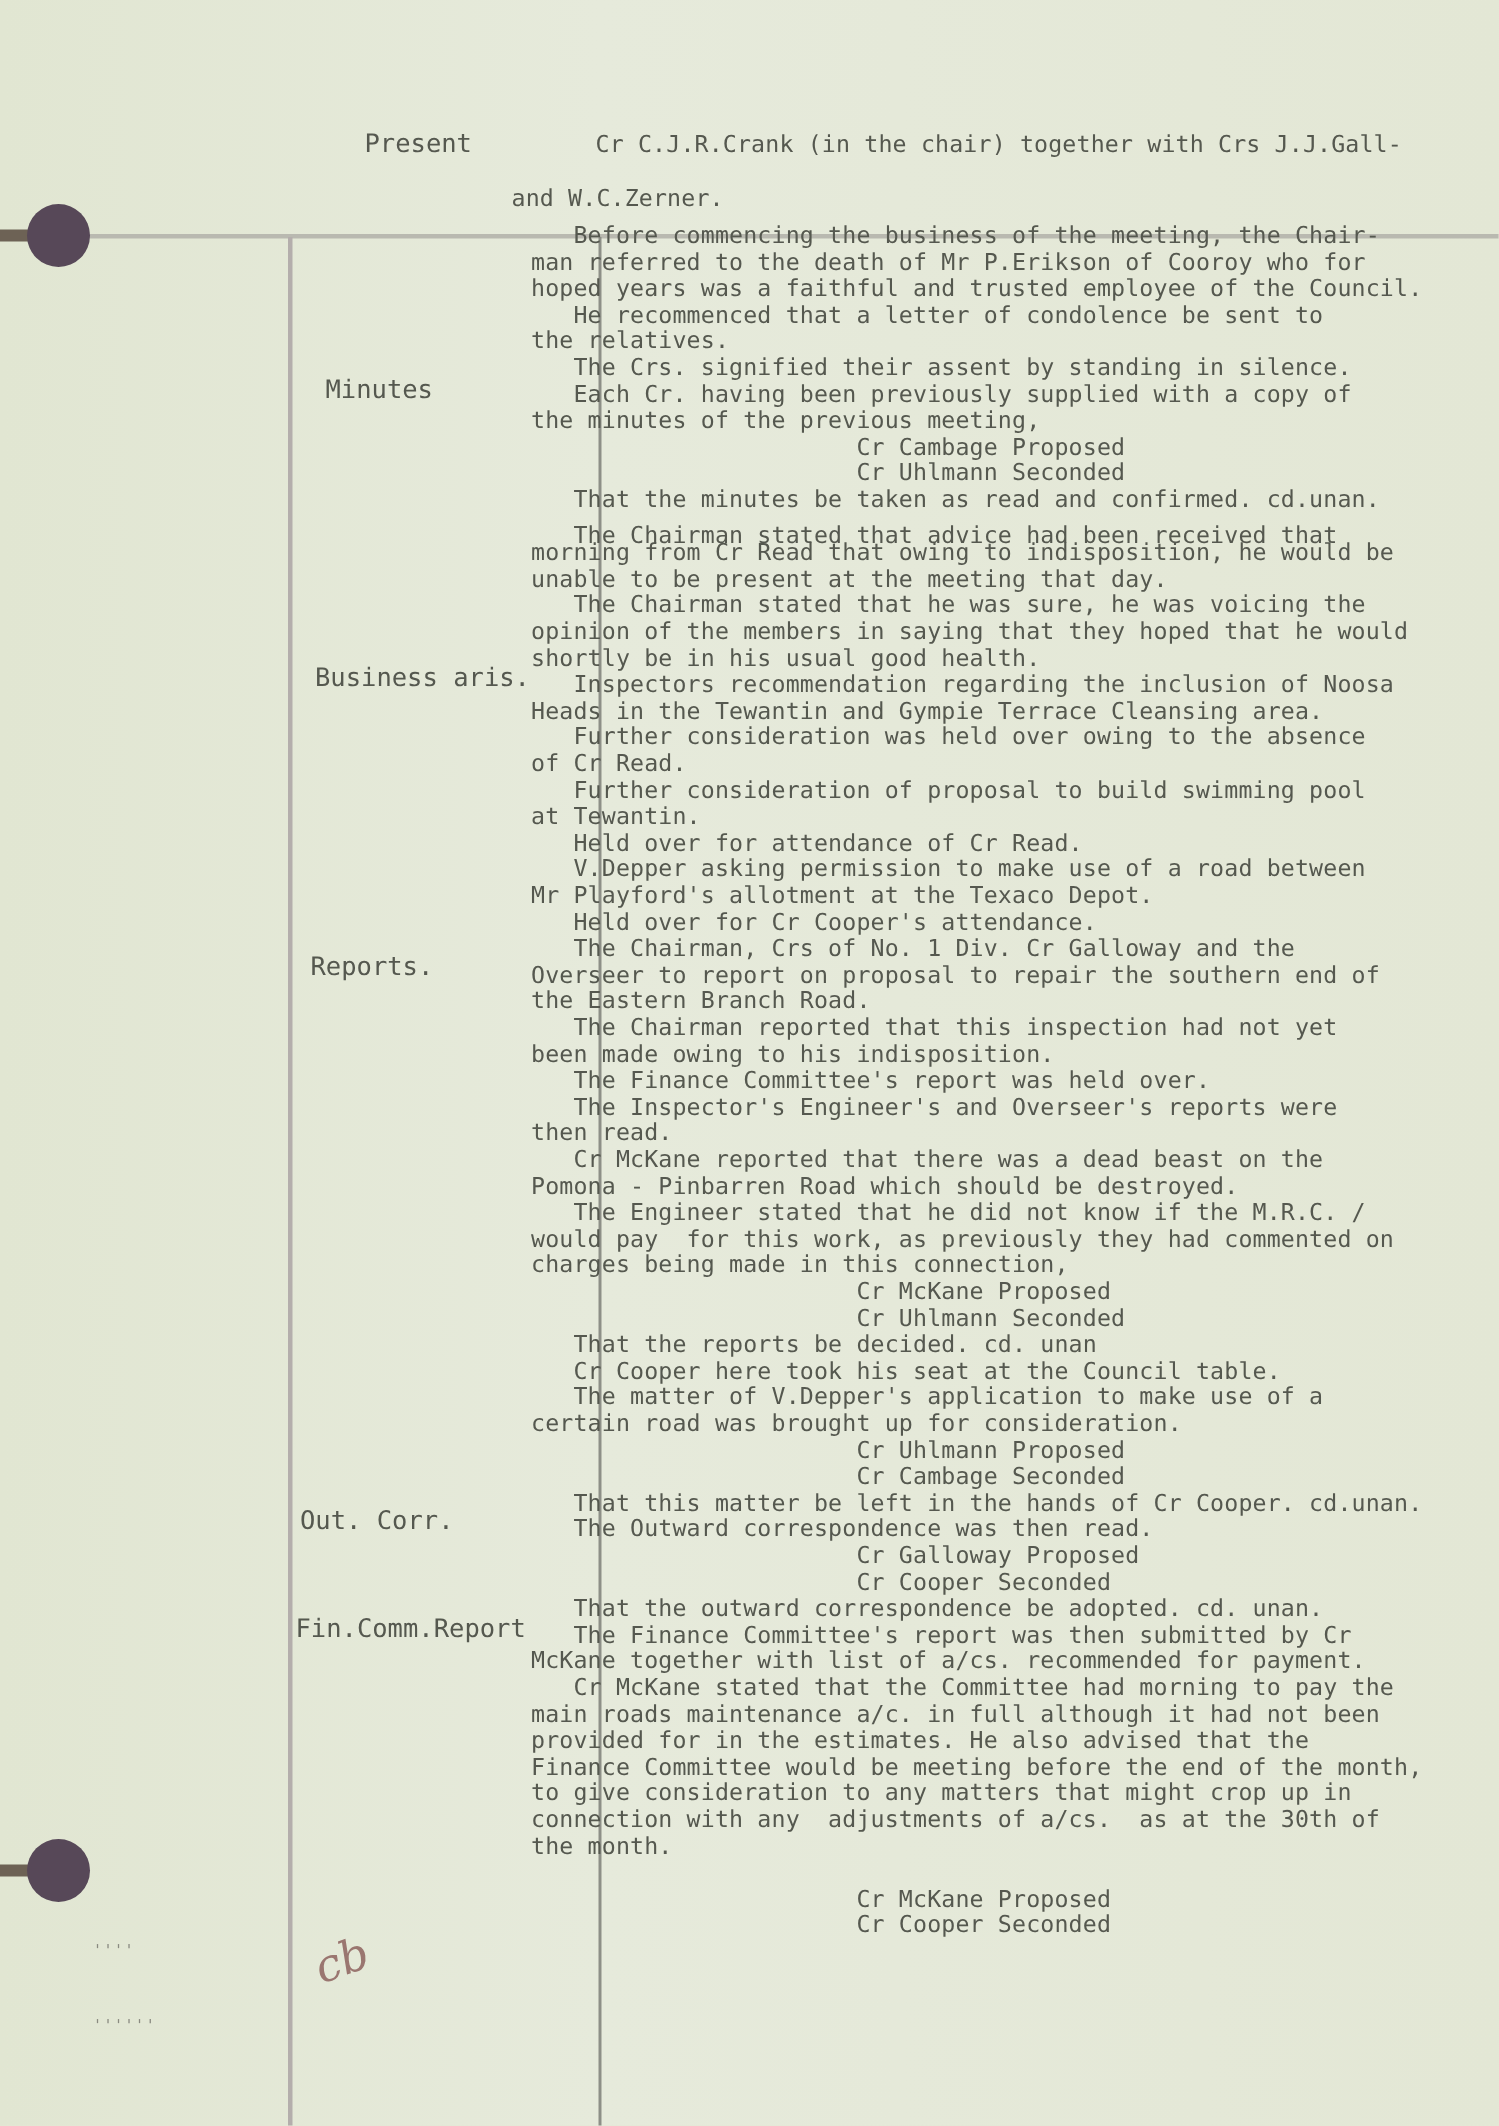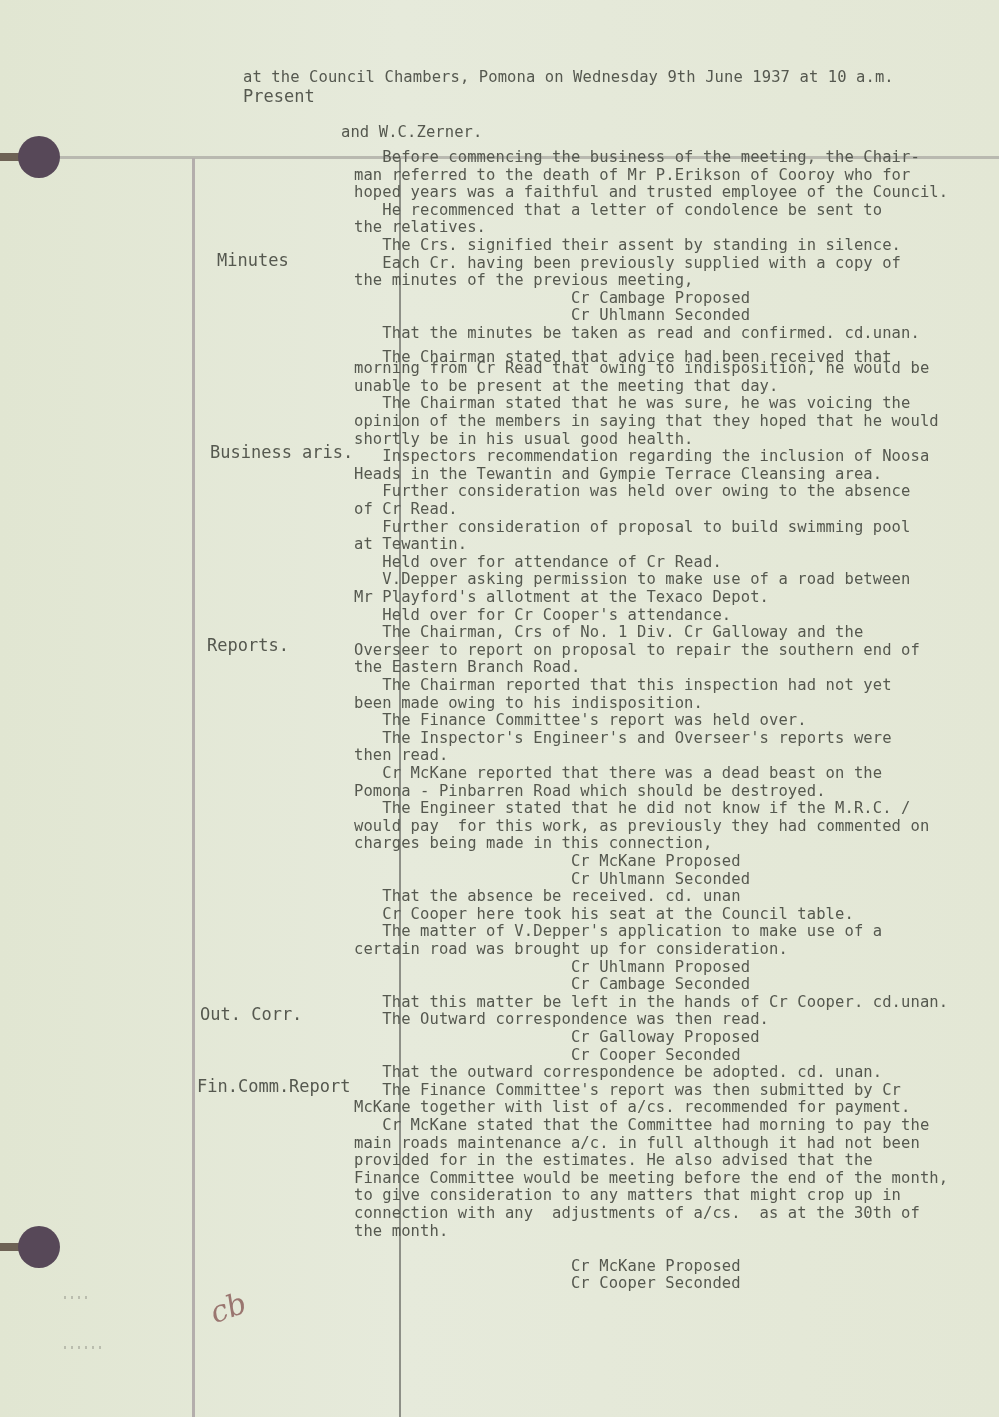--- a/index.html
+++ b/index.html
@@ -26,22 +26,22 @@
 <div class="page">
   <div class="hline"></div>
   <div class="vline1"></div>
   <div class="vline2"></div>
 
   <div class="punch-stem" style="top:153px"></div>
   <div class="punch" style="top:136px"></div>
   <div class="punch-stem" style="top:1243px"></div>
   <div class="punch" style="top:1226px"></div>
 
-  <div class="line" style="left:243px;top:69px">at the Council Chambers, Pomona on Wednesday 9th June 1937 at 10 a.m.</div>
   <div class="margin" style="left:243px;top:88px">Present</div>
+  <div class="line" style="left:397px;top:88px">Cr C.J.R.Crank (in the chair) together with Crs J.J.Gall-</div>
   <div class="line" style="left:341px;top:124px">and W.C.Zerner.</div>
 
   <div class="margin" style="left:217px;top:252px">Minutes</div>
   <div class="margin" style="left:210px;top:444px">Business aris.</div>
   <div class="margin" style="left:207px;top:637px">Reports.</div>
   <div class="margin" style="left:200px;top:1006px">Out. Corr.</div>
   <div class="margin" style="left:197px;top:1078px">Fin.Comm.Report</div>
 
   <div id="body-lines">
       <div class="line" style="left: 354px; top: 149px;">   Before commencing the business of the meeting, the Chair-</div>
@@ -79,21 +79,21 @@
       <div class="line" style="left: 354px; top: 712.2px;">   The Finance Committee's report was held over.</div>
       <div class="line" style="left: 354px; top: 729.8px;">   The Inspector's Engineer's and Overseer's reports were</div>
       <div class="line" style="left: 354px; top: 747.4px;">then read.</div>
       <div class="line" style="left: 354px; top: 765px;">   Cr McKane reported that there was a dead beast on the</div>
       <div class="line" style="left: 354px; top: 782.6px;">Pomona - Pinbarren Road which should be destroyed.</div>
       <div class="line" style="left: 354px; top: 800.2px;">   The Engineer stated that he did not know if the M.R.C. /</div>
       <div class="line" style="left: 354px; top: 817.8px;">would pay  for this work, as previously they had commented on</div>
       <div class="line" style="left: 354px; top: 835.4px;">charges being made in this connection,</div>
       <div class="line" style="left: 354px; top: 853px;">                       Cr McKane Proposed</div>
       <div class="line" style="left: 354px; top: 870.6px;">                       Cr Uhlmann Seconded</div>
-      <div class="line" style="left: 354px; top: 888.2px;">   That the absence be received. cd. unan</div>
+      <div class="line" style="left: 354px; top: 888.2px;">   That the reports be decided. cd. unan</div>
       <div class="line" style="left: 354px; top: 905.8px;">   Cr Cooper here took his seat at the Council table.</div>
       <div class="line" style="left: 354px; top: 923.4px;">   The matter of V.Depper's application to make use of a</div>
       <div class="line" style="left: 354px; top: 941px;">certain road was brought up for consideration.</div>
       <div class="line" style="left: 354px; top: 958.6px;">                       Cr Uhlmann Proposed</div>
       <div class="line" style="left: 354px; top: 976.2px;">                       Cr Cambage Seconded</div>
       <div class="line" style="left: 354px; top: 993.8px;">   That this matter be left in the hands of Cr Cooper. cd.unan.</div>
       <div class="line" style="left: 354px; top: 1011.4px;">   The Outward correspondence was then read.</div>
       <div class="line" style="left: 354px; top: 1029px;">                       Cr Galloway Proposed</div>
       <div class="line" style="left: 354px; top: 1046.6px;">                       Cr Cooper Seconded</div>
       <div class="line" style="left: 354px; top: 1064.2px;">   That the outward correspondence be adopted. cd. unan.</div>

